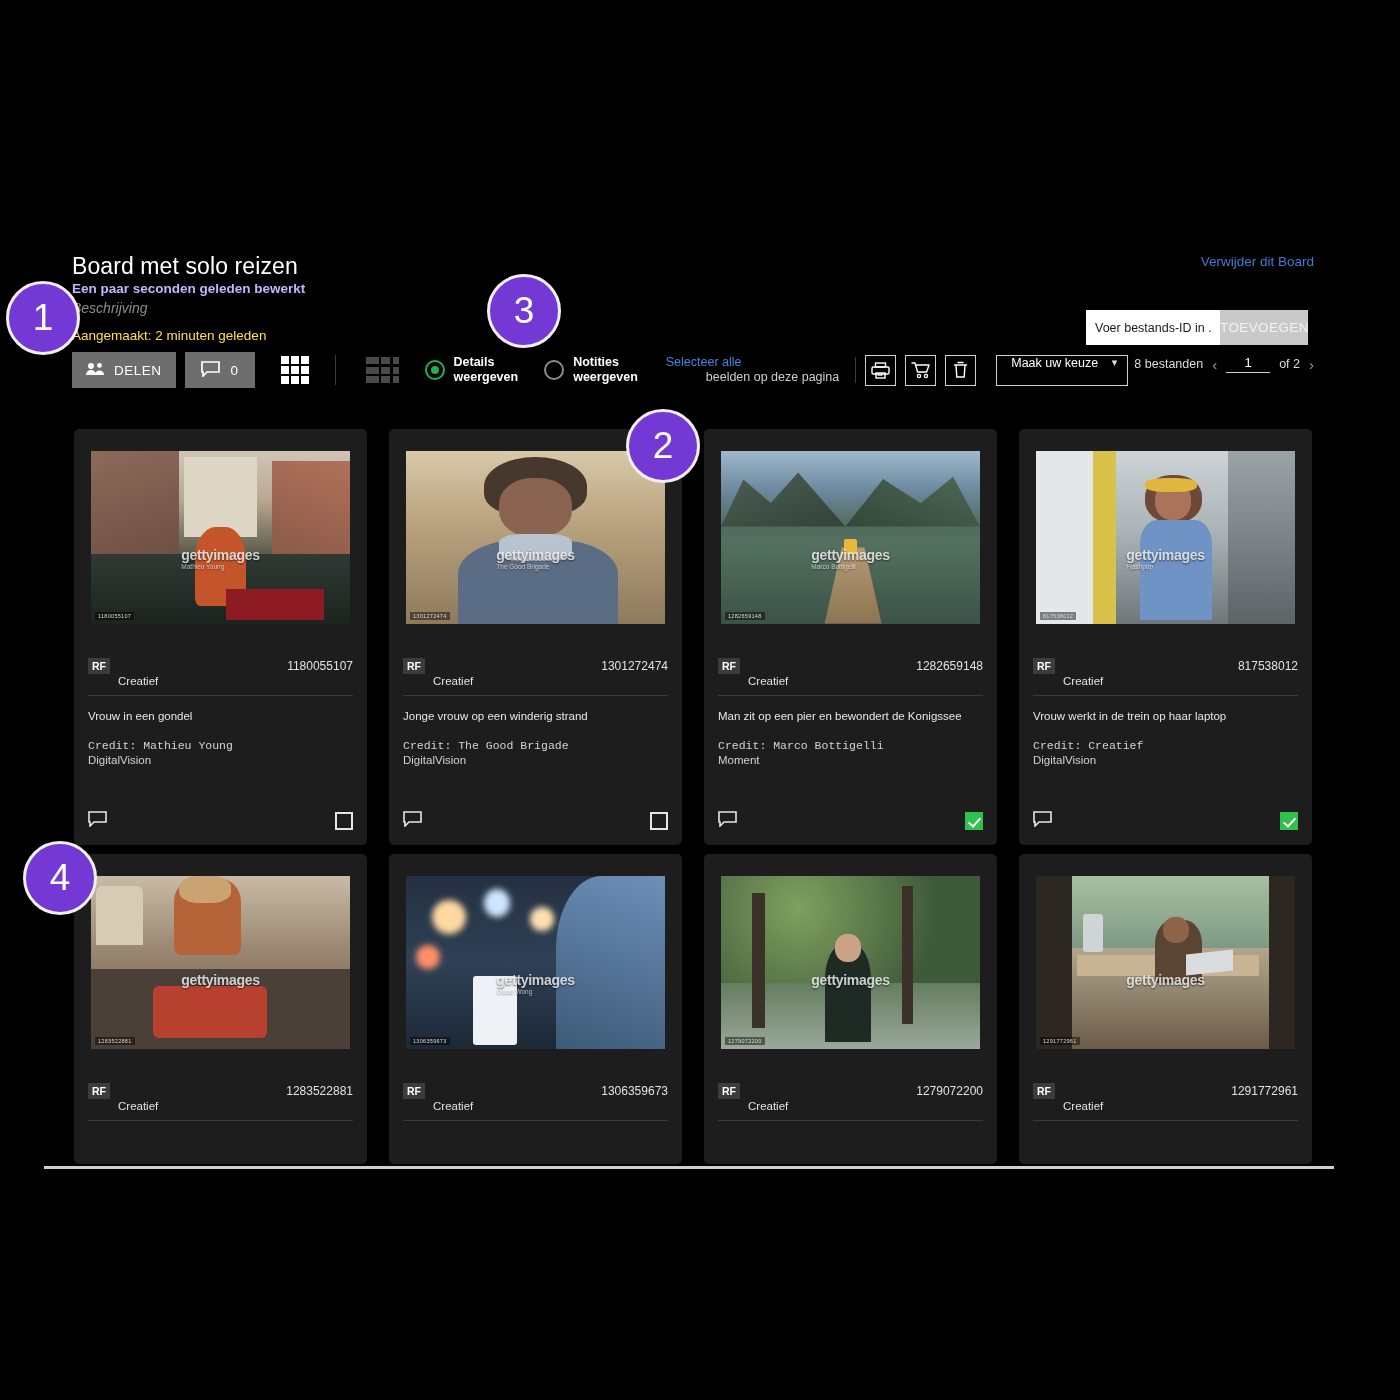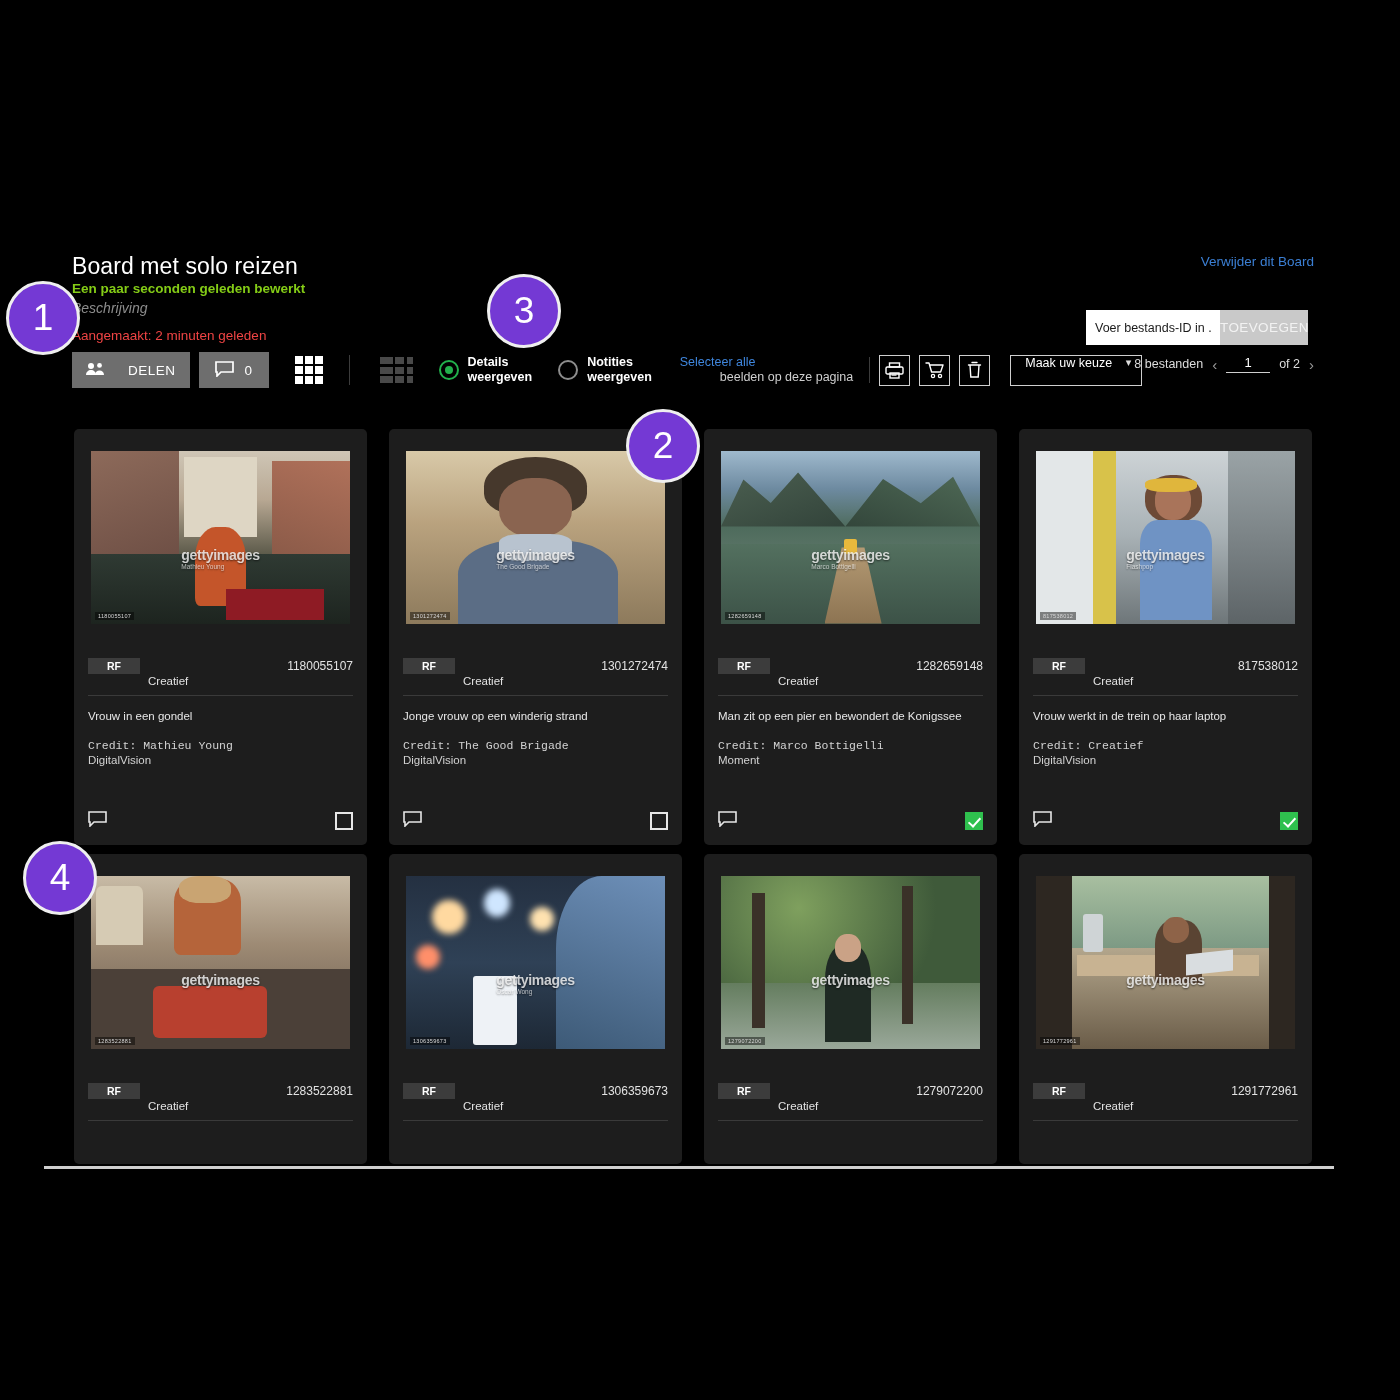--- a/index.html
+++ b/index.html
@@ -11,29 +11,29 @@
   }
   #stage { position: relative; width: 1400px; height: 1400px; background: #000; }
 
   
   .board-title {
     position: absolute; left: 72px; top: 253px;
     font-size: 23px; color: #fff; font-weight: 400; letter-spacing: .1px;
   }
   .board-edited {
     position: absolute; left: 72px; top: 281px;
-    font-size: 13.5px; color: #84cc16; font-weight: 700;
+    font-size: 13.5px; color: #c4b5fd; font-weight: 700;
   }
   .board-desc {
     position: absolute; left: 72px; top: 300px;
     font-size: 14px; color: #8d8d8d; font-style: italic;
   }
   .board-created {
     position: absolute; left: 72px; top: 328px;
-    font-size: 13.5px; color: #ef4444;
+    font-size: 13.5px; color: #fde047;
   }
   .delete-board {
     position: absolute; right: 86px; top: 254px;
     font-size: 13.5px; color: #3b7fd4; cursor: pointer;
   }
 
   
   .fileid-wrap { position: absolute; left: 1086px; top: 310px; display: flex; }
   .fileid-input {
     width: 134px; height: 35px; background: #fff; border: none;
@@ -55,21 +55,21 @@
   .pager .chev { color: #9a9a9a; font-size: 15px; cursor: pointer; }
   .pager .pagebox {
     width: 44px; text-align: center; color: #fff; font-size: 13px;
     border-bottom: 1px solid #cfcfcf; padding-bottom: 2px;
   }
 
   
   .toolbar { position: absolute; left: 72px; top: 352px; display: flex; align-items: center; }
   .btn-grey {
     height: 36px; background: #6e6e6e; color: #fff; border: none;
-    display: flex; align-items: center; gap: 23px; padding: 0 14px;
+    display: flex; align-items: center; gap: 9px; padding: 0 14px;
     font-size: 13.5px; letter-spacing: .5px; cursor: pointer;
     font-family: "Liberation Sans", sans-serif;
   }
   .btn-comment { margin-left: 9px; padding: 0 16px; gap: 11px; }
 
   .icon-grid { display: grid; grid-template-columns: repeat(3, 8px); grid-gap: 2px; }
   .icon-grid i { display: block; width: 8px; height: 8px; background: #fff; }
   .grid-view-btn { margin-left: 22px; padding: 4px; cursor: pointer; display:flex; }
   .mosaic-view-btn { margin-left: 30px; cursor: pointer; display:flex; }
   .icon-mosaic { display: grid; grid-template-columns: 13px 9px 6px; grid-template-rows: 7px 7px 7px; grid-gap: 2.5px; }
@@ -126,21 +126,21 @@
   }
   .wm small { display: block; font-size: 6.5px; font-weight: 400; letter-spacing: 0; opacity: .85; }
   .idtag {
     position: absolute; left: 4px; bottom: 4px; font-size: 5.5px; color: #d8d8d8;
     background: rgba(0,0,0,.45); padding: 1px 3px; letter-spacing: .3px;
   }
 
   .meta { padding: 0 14px; }
   .meta-top { display: flex; align-items: center; justify-content: space-between; padding-bottom: 8px; }
   .rf-wrap { display: flex; align-items: center; gap: 8px; }
-  .rf { background: #3c3c3c; color: #fff; font-size: 10.5px; font-weight: 700; padding: 2px 19px; }
+  .rf { background: #3c3c3c; color: #fff; font-size: 10.5px; font-weight: 700; padding: 2px 4px; }
   .lic { font-size: 11.5px; color: #e2e2e2; margin-top: 30px; }
   .fid { font-size: 12px; color: #e2e2e2; }
   .divider { height: 1px; background: #3a3a3a; }
   .caption { font-size: 11.5px; color: #e6e6e6; margin-top: 13px; line-height: 15px; }
   .credit { font-size: 11.5px; color: #d2d2d2; margin-top: 14px; line-height: 15px; font-family: Liberation Mono, monospace; }
   .coll { font-size: 11.5px; color: #d2d2d2; line-height: 15px; }
 
   .card-foot {
     position: absolute; left: 14px; right: 14px; bottom: 14px;
     display: flex; align-items: center; justify-content: space-between;

